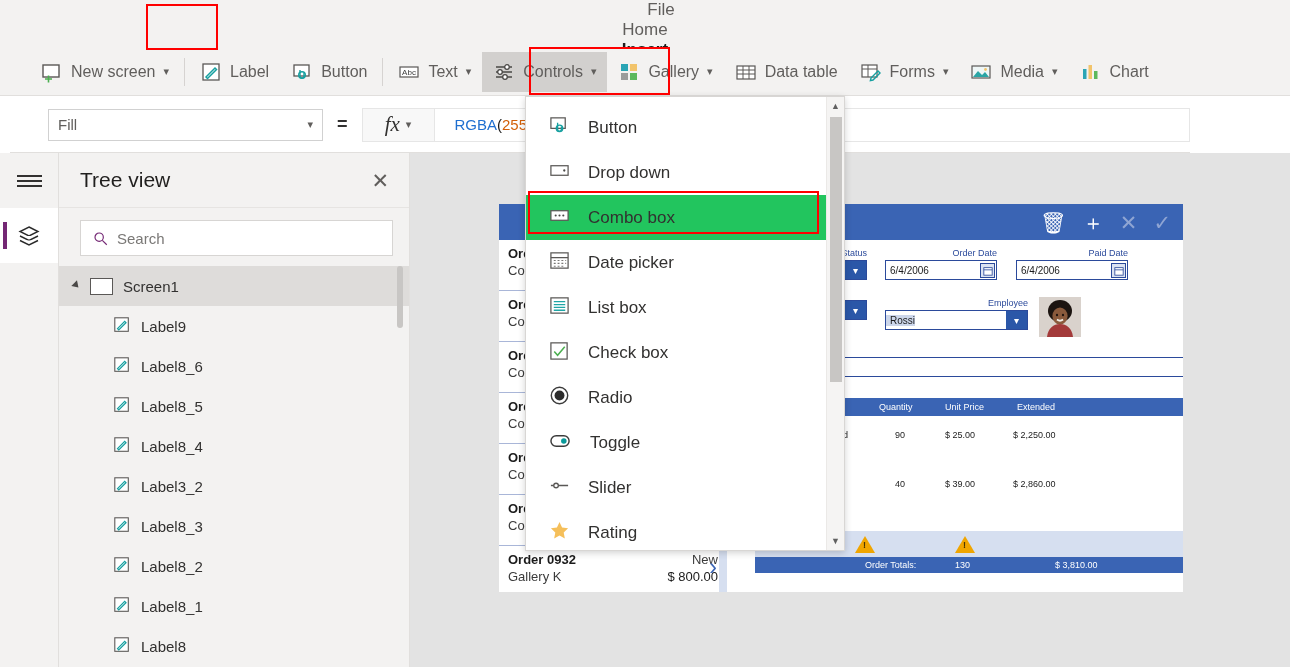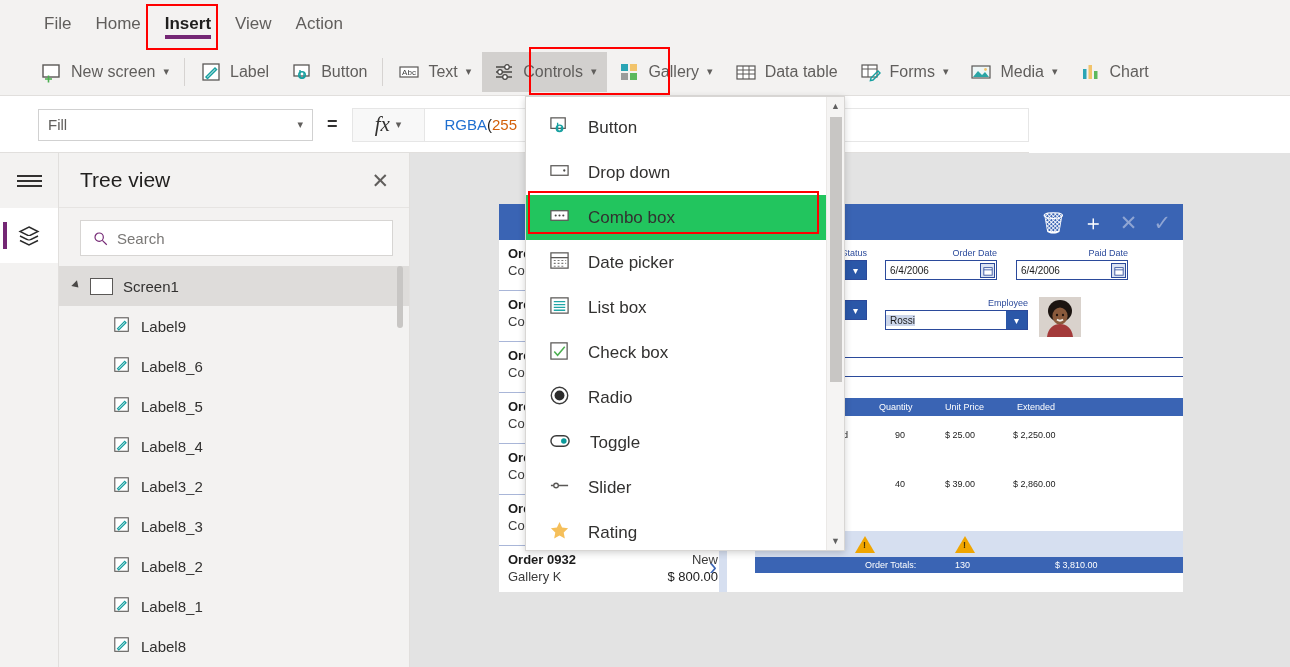--- a/index.html
+++ b/index.html
@@ -9,21 +9,21 @@
     font-family: "Liberation Sans", sans-serif;
     background: #ffffff;
     color: #323130;
   }
   #app { position: relative; width: 1290px; height: 667px; }
 
   
   .menubar {
     position: absolute; top: 0; left: 0; width: 1290px; height: 48px;
     background: #f3f2f1;
-    display: flex; align-items: center;
+    display: flex; align-items: center; flex-direction: column;
   }
   .menu-item {
     font-size: 17px; color: #605e5c; padding: 0 12px;
     height: 48px; display: flex; align-items: center; cursor: default;
     position: relative;
   }
   .menu-item.first { margin-left: 32px; }
   .menu-item.active { color: #201f1e; font-weight: bold; }
   .menu-item.active .underline {
     position: absolute; bottom: 9px; left: 12px; right: 12px;
@@ -49,21 +49,21 @@
   .ribbon-item.first { margin-left: 30px; }
   .ribbon-item.selected { background: #d2d0ce; }
   .ribbon-sep {
     width: 1px; height: 28px; background: #d6d3d1; margin: 0 4px;
   }
   .chev { font-size: 11px; color: #605e5c; }
   .ico { width: 22px; height: 22px; display: inline-block; flex: 0 0 auto; }
 
   
   .formulabar {
-    position: absolute; top: 97px; left: 0; width: 1029px; height: 56px;
+    position: absolute; top: 97px; left: 10px; width: 1180px; height: 56px;
     background: #ffffff; border-bottom: 1px solid #e1dfdd;
     display: flex; align-items: center;
   }
   .prop-select {
     margin-left: 38px; width: 275px; height: 32px;
     border: 1px solid #d1d1d1; background: #fff;
     display: flex; align-items: center; justify-content: space-between;
     padding: 0 9px; font-size: 15px; color: #605e5c;
   }
   .eq { margin: 0 14px; font-size: 18px; color: #323130; font-weight: bold;}

